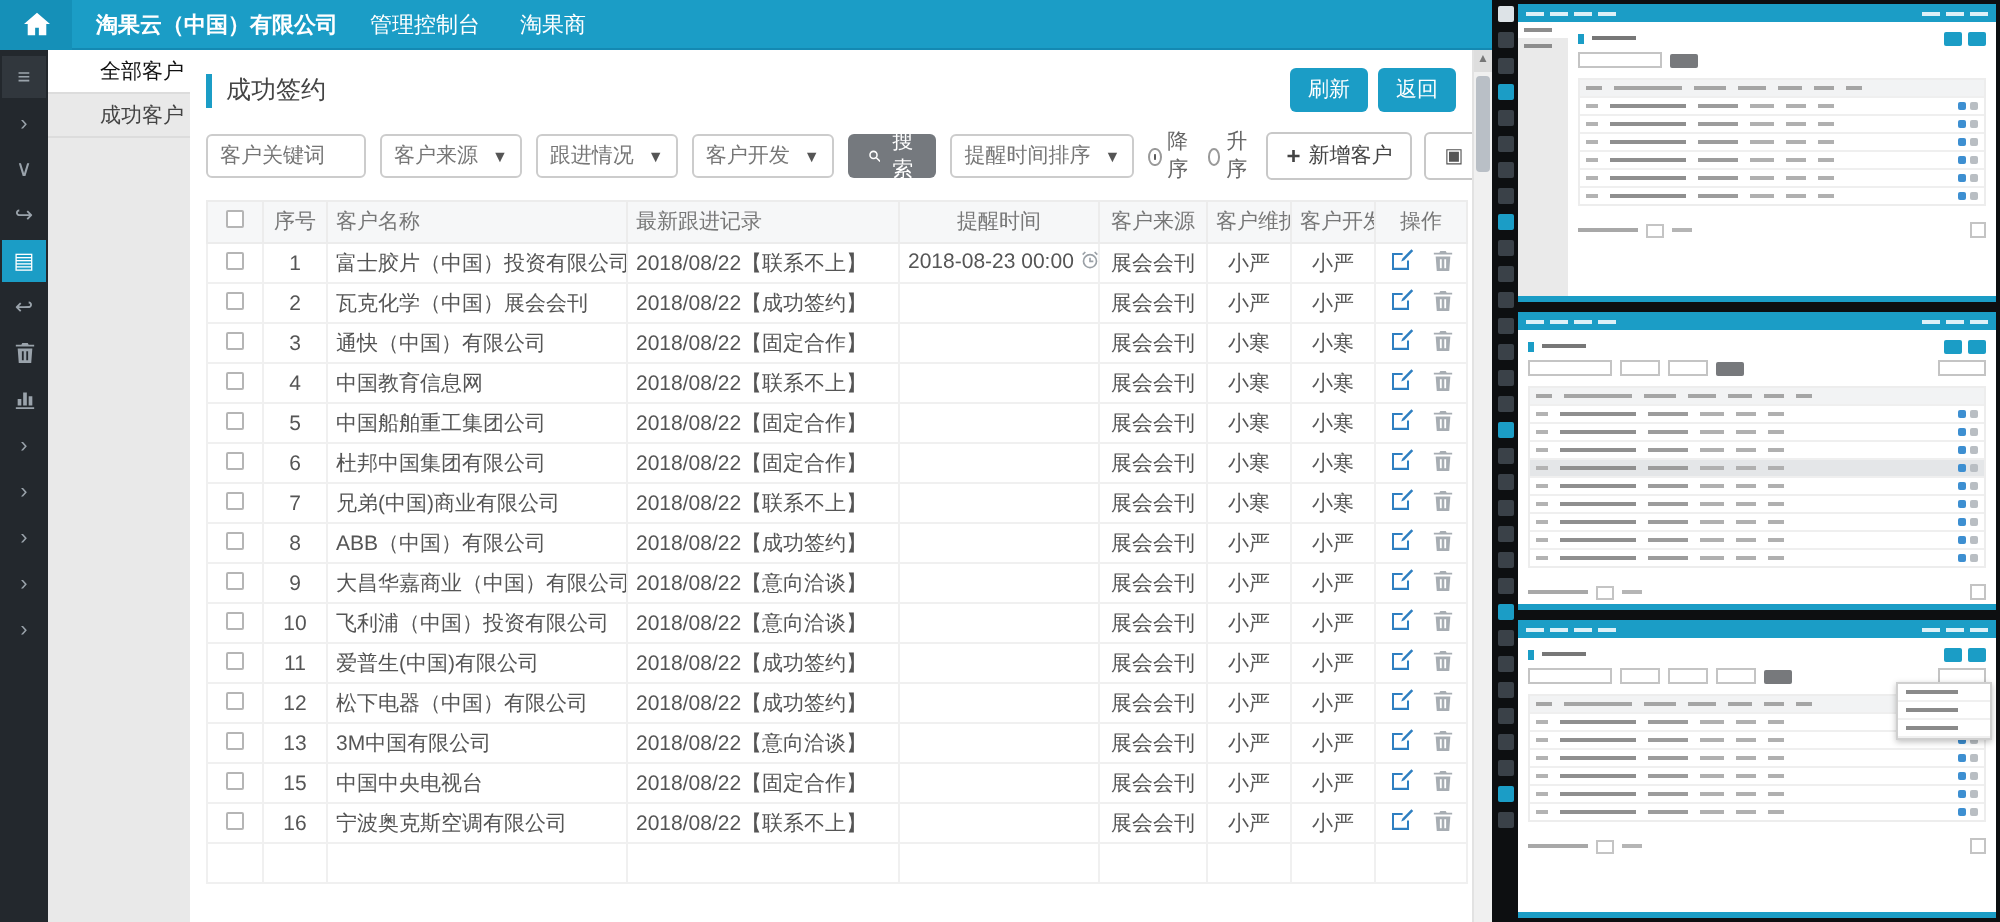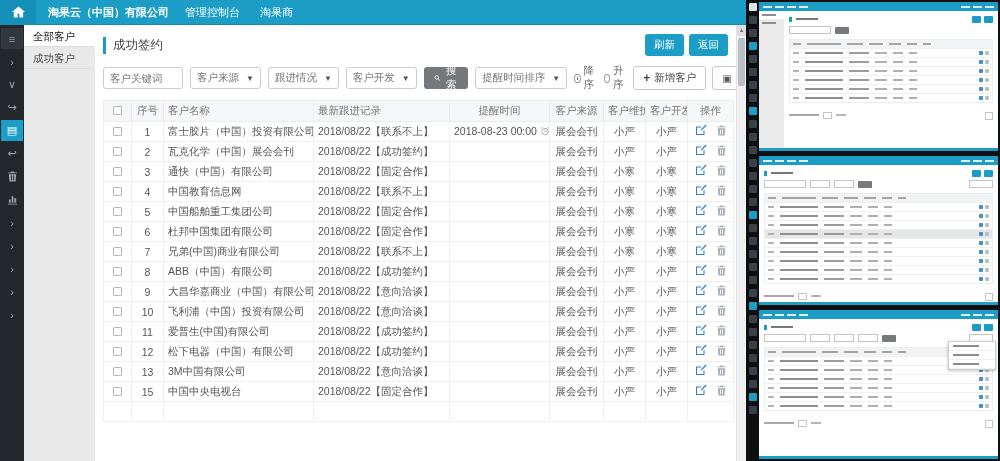--- a/index.html
+++ b/index.html
@@ -15,21 +15,21 @@
   .tnav span{cursor:pointer;}
   .top-right{margin-left:auto;display:flex;gap:16px;padding-right:12px;align-items:center;white-space:nowrap;}
   .caret{font-size:8px;margin-left:3px;}
 
   .body-row{flex:1;display:flex;min-height:0;}
   .icon-rail{width:24px;background:#23282d;display:flex;flex-direction:column;align-items:center;padding-top:3px;gap:2px;flex:0 0 24px;}
   .rail-icon{width:22px;height:21px;color:#9aa3ab;display:flex;align-items:center;justify-content:center;font-size:11px;cursor:pointer;flex:0 0 21px;}
   .rail-icon.first{background:#31373d;}
   .rail-icon.active{background:#1b9dc6;color:#fff;}
   .submenu{width:71px;flex:0 0 71px;background:#e9e9e9;font-size:10.5px;color:#444;}
-  .submenu-item{height:22px;line-height:22px;padding-left:9px;border-bottom:1px solid #dcdcdc;cursor:pointer;white-space:nowrap;}
+  .submenu-item{height:22px;line-height:22px;padding-left:26px;border-bottom:1px solid #dcdcdc;cursor:pointer;white-space:nowrap;}
   .submenu-item.active{background:#fff;color:#111;}
 
   .content{flex:1;min-width:0;padding:5px 8px 0;display:flex;flex-direction:column;}
   .page-head{display:flex;align-items:center;height:26px;margin:2px 0 2px;}
   .page-title{font-size:12.5px;color:#444;border-left:3px solid #1b9dc6;padding-left:7px;}
   .head-buttons{margin-left:auto;display:flex;gap:5px;}
   .blue-btn{background:#1b9dc6;color:#fff;border:none;font-size:10.5px;padding:4px 9px;border-radius:3px;cursor:pointer;}
 
   .filter-bar{display:flex;align-items:center;gap:7px;margin:4px 0 8px;font-size:10.5px;color:#888;}
   .text-input{width:80px;height:22px;border:1px solid #ccc;border-radius:3px;padding:0 6px;font-size:10.5px;color:#555;}
@@ -470,20 +470,38 @@
     <td class="c">
       <button class="icon-btn edit-ic"><svg viewBox="0 0 12 12" width="12" height="12" aria-hidden="true">
                       <path fill="currentColor" d="M10.7.6l.9.9-4.5 4.6-1.5.6.6-1.5zM1 2.5h5.3v1H2v6.4h6.5V6.2h1V11H1z"></path>
                     </svg></button>
       <button class="icon-btn del-ic"><svg viewBox="0 0 12 12" width="11" height="11" aria-hidden="true">
                       <path fill="currentColor" d="M4.5.5h3l.5 1H11v1H1v-1h3zM2 3.5h8l-.6 8H2.6zM4.3 5v5h1V5zm2.4 0v5h1V5z"></path>
                     </svg></button>
     </td>
   </tr>
               <tr>
+    <td class="c"><span class="cb"></span></td>
+    <td class="c">16</td>
+    <td>宁波奥克斯空调有限公司</td>
+    <td>2018/08/22【联系不上】</td>
+    <td class="c"><span></span></td>
+    <td class="c">展会会刊</td>
+    <td class="c">小严</td>
+    <td class="c">小严</td>
+    <td class="c">
+      <button class="icon-btn edit-ic"><svg viewBox="0 0 12 12" width="12" height="12" aria-hidden="true">
+                      <path fill="currentColor" d="M10.7.6l.9.9-4.5 4.6-1.5.6.6-1.5zM1 2.5h5.3v1H2v6.4h6.5V6.2h1V11H1z"></path>
+                    </svg></button>
+      <button class="icon-btn del-ic"><svg viewBox="0 0 12 12" width="11" height="11" aria-hidden="true">
+                      <path fill="currentColor" d="M4.5.5h3l.5 1H11v1H1v-1h3zM2 3.5h8l-.6 8H2.6zM4.3 5v5h1V5zm2.4 0v5h1V5z"></path>
+                    </svg></button>
+    </td>
+  </tr>
+              <tr>
                 <td></td>
                 <td></td>
                 <td></td>
                 <td></td>
                 <td></td>
                 <td></td>
                 <td></td>
                 <td></td>
                 <td></td>
               </tr>

